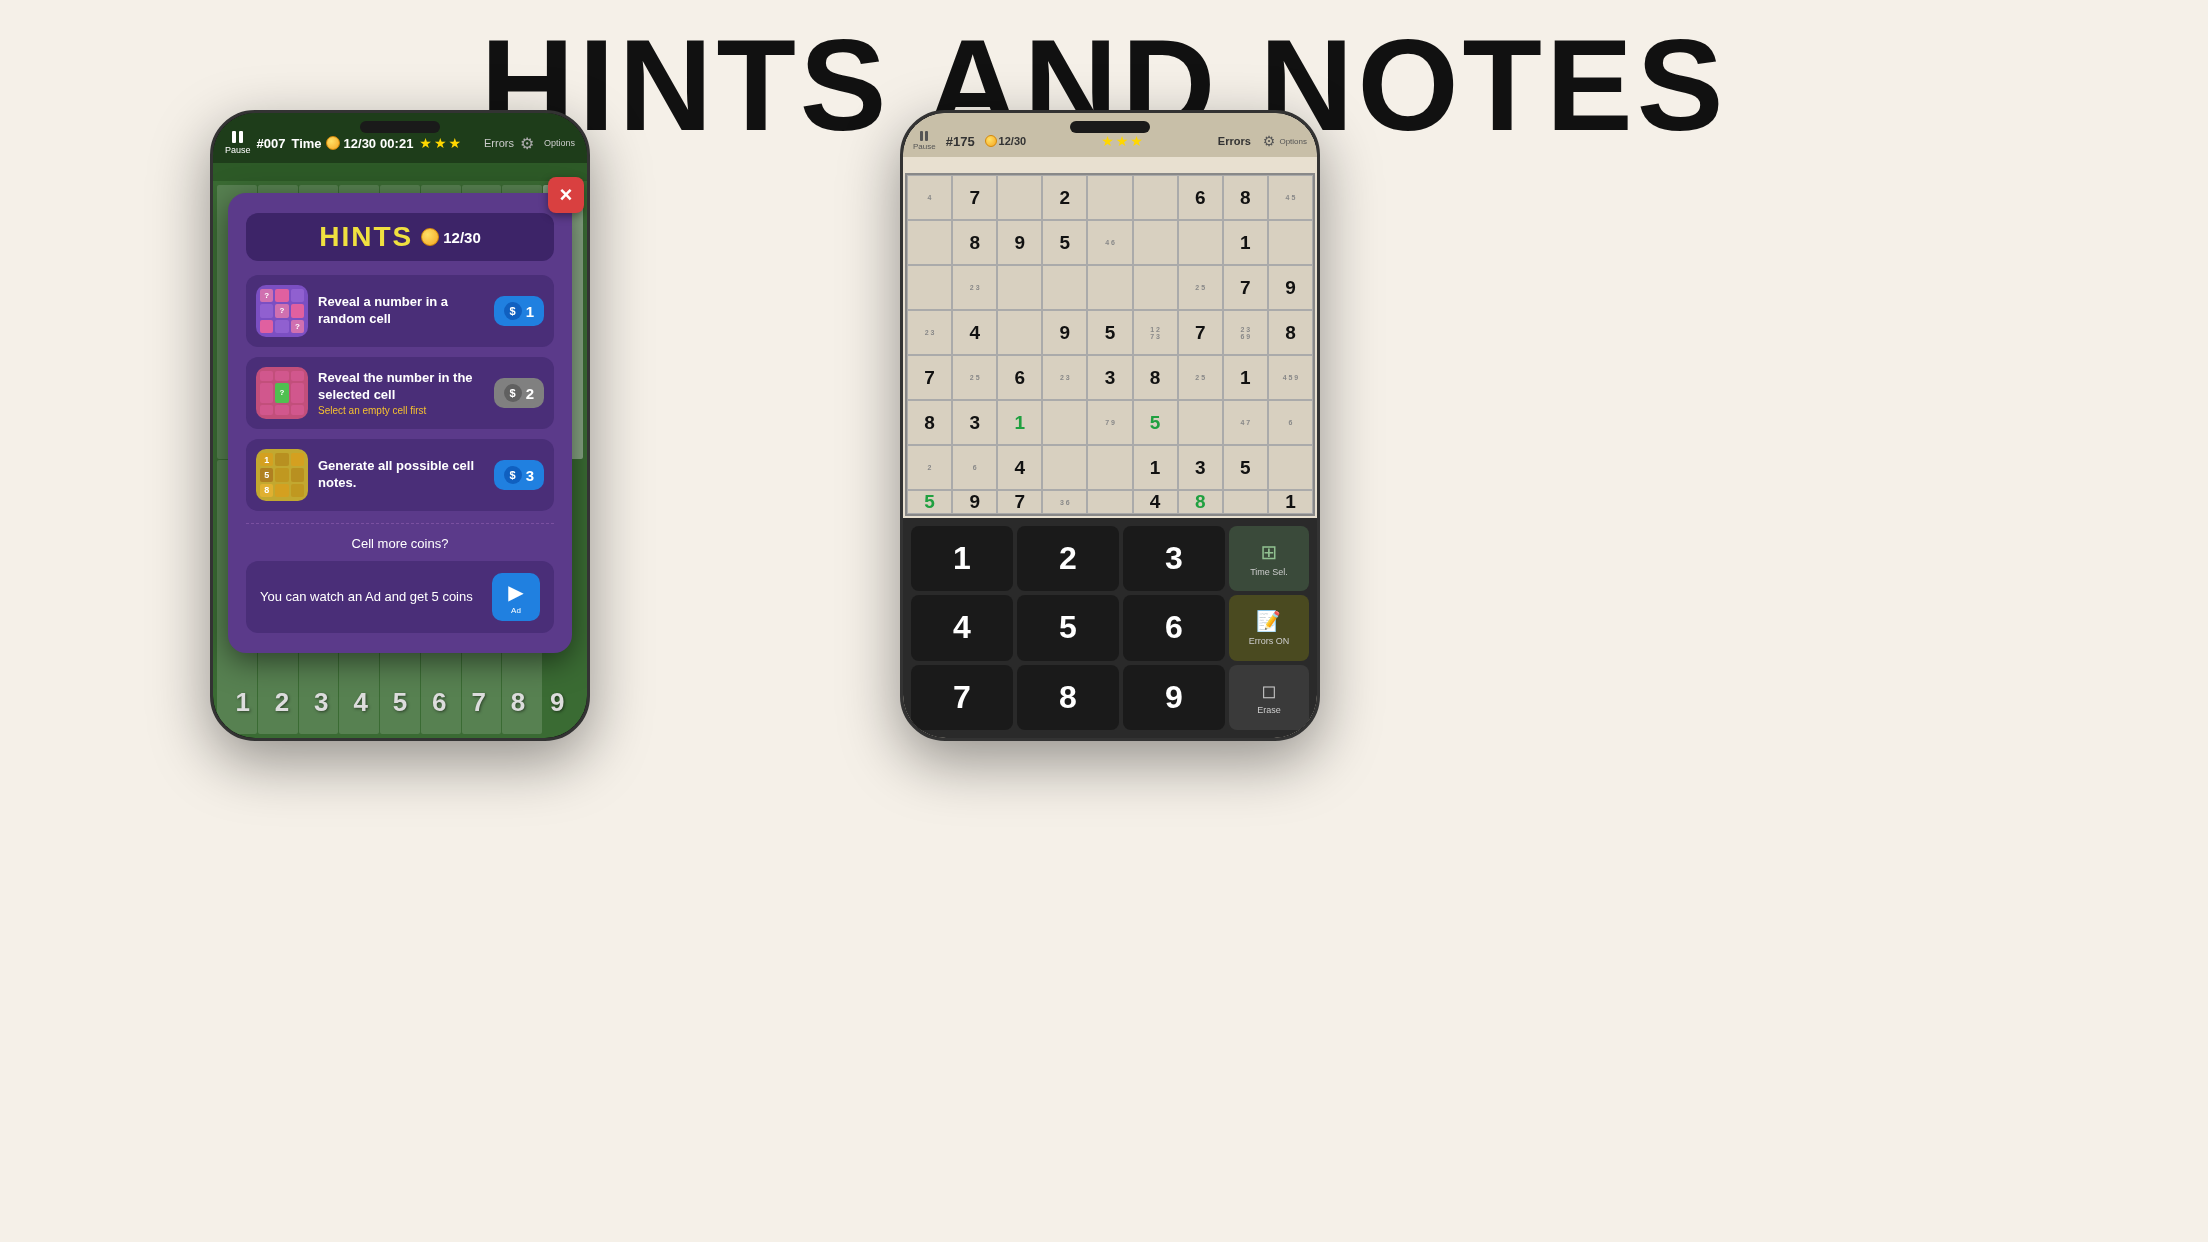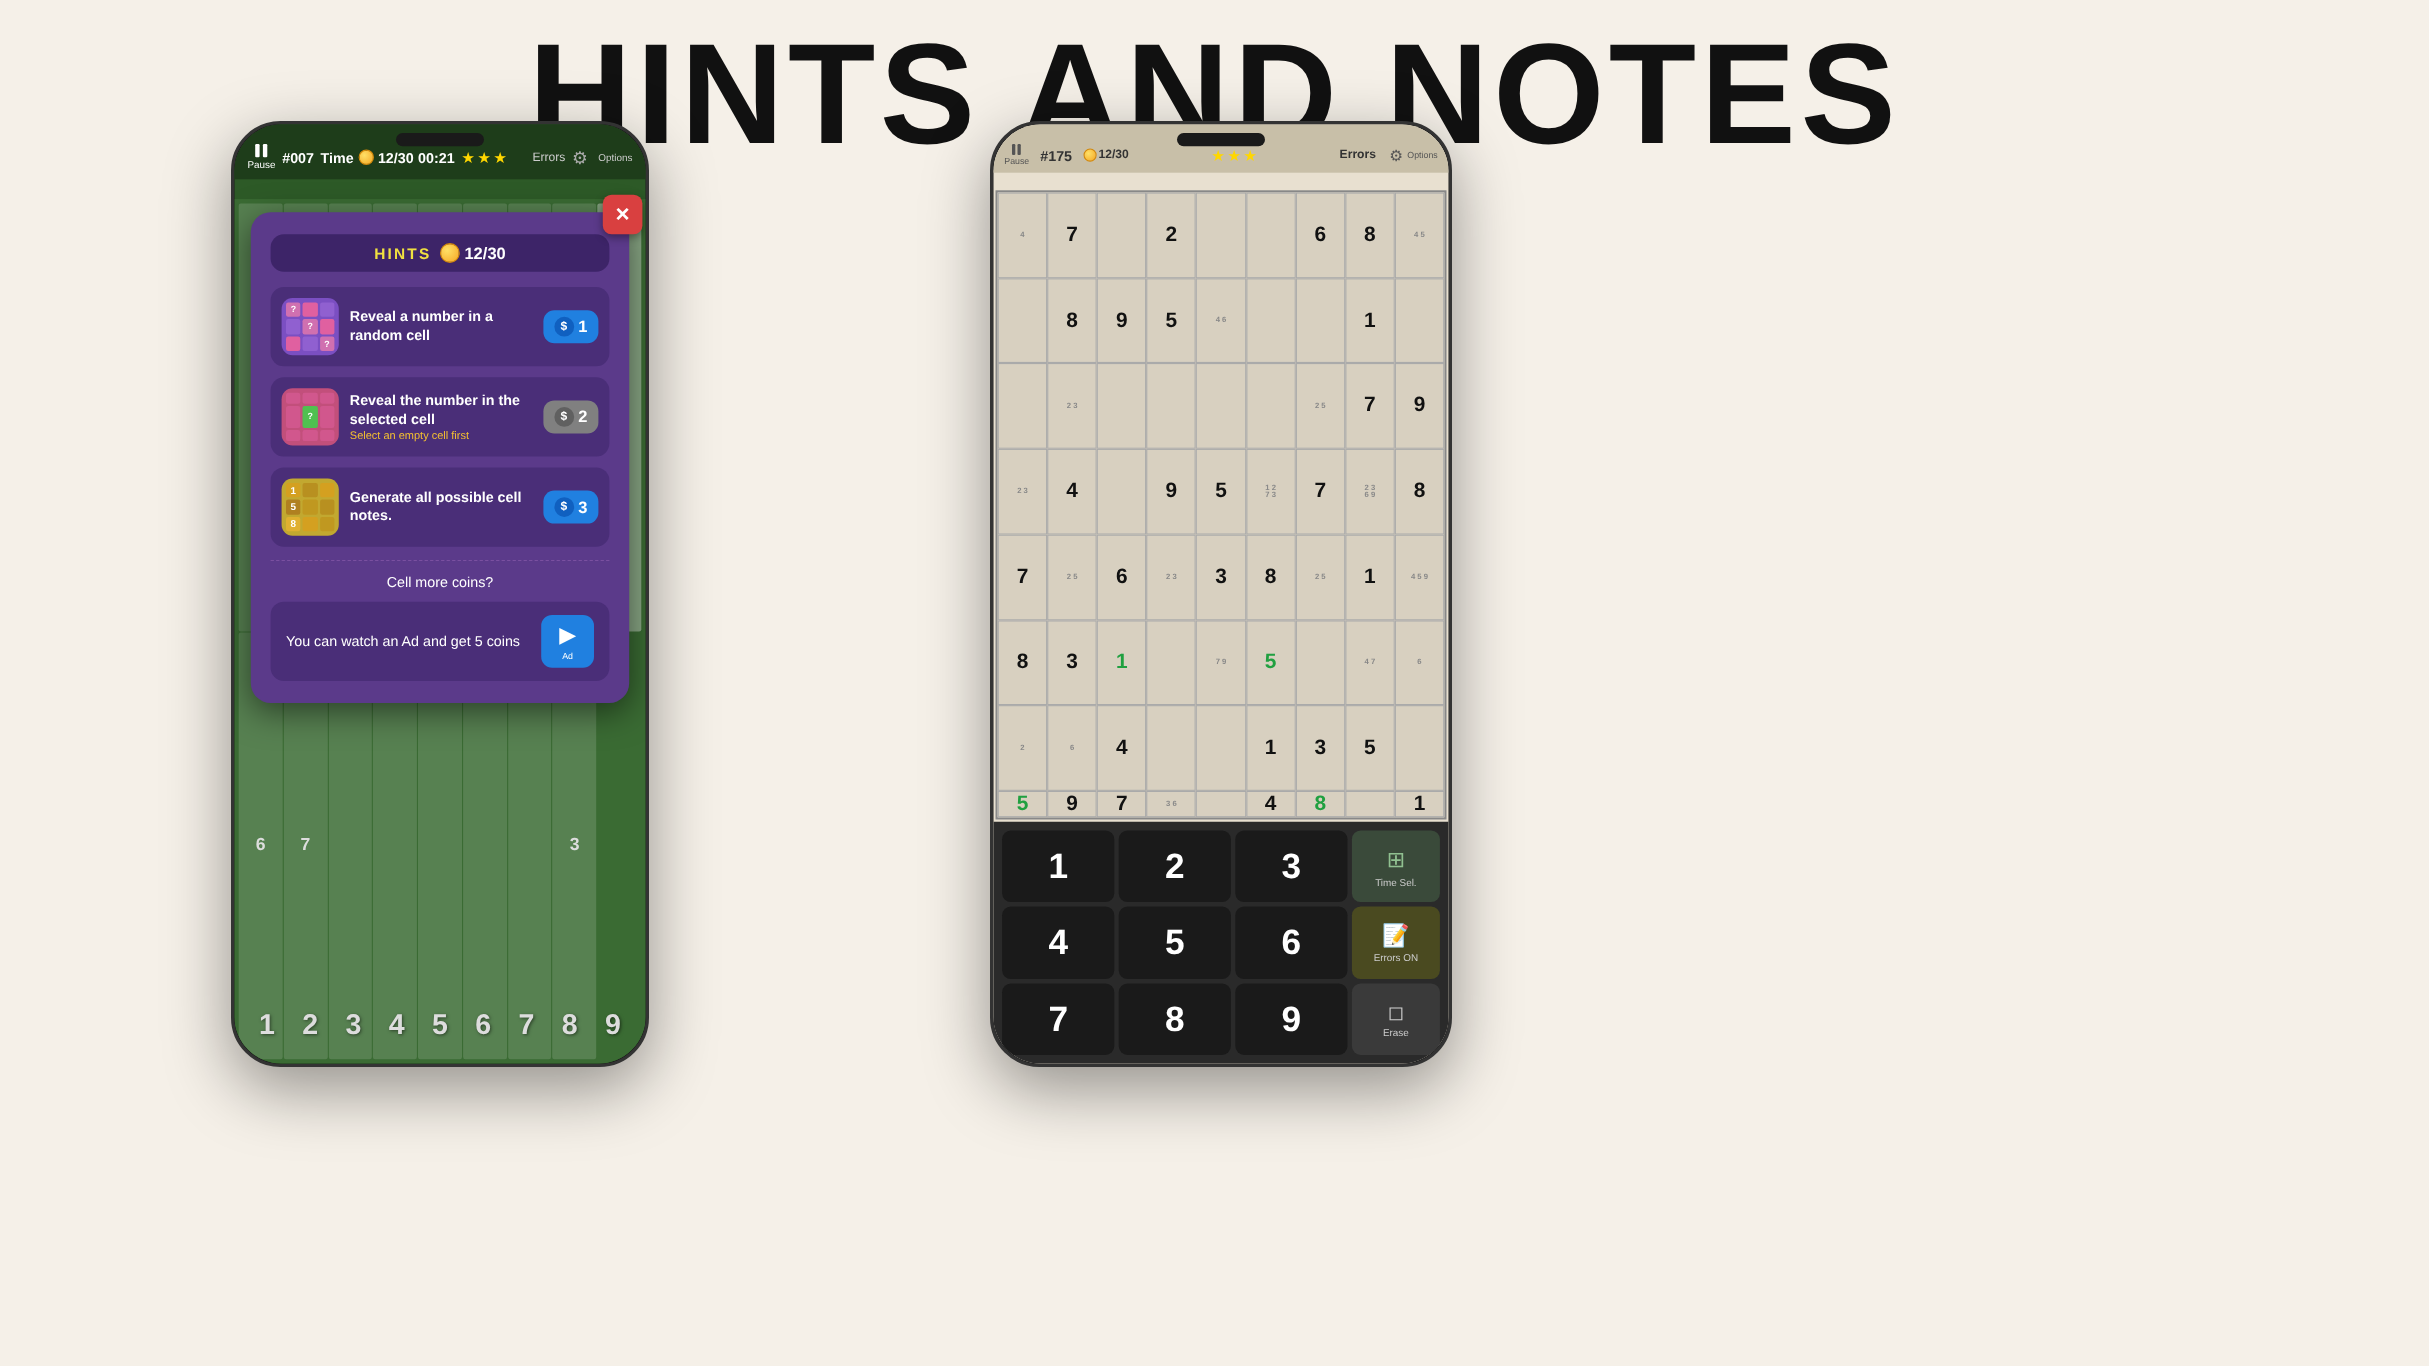--- a/index.html
+++ b/index.html
@@ -25,21 +25,21 @@
       left: 0;
       right: 0;
       text-transform: uppercase;
     }
 
     
     .phone {
       position: absolute;
       top: 110px;
       width: 380px;
-      height: 860px;
+      height: 631px;
       background: #1a1a1a;
       border-radius: 45px;
       border: 3px solid #333;
       overflow: hidden;
       box-shadow: 0 20px 60px rgba(0,0,0,0.4);
     }
 
     .phone-left {
       left: 210px;
     }
@@ -216,21 +216,21 @@
       align-items: center;
       justify-content: center;
       gap: 8px;
       background: #3d2468;
       border-radius: 12px;
       padding: 8px 16px;
       margin-bottom: 14px;
     }
 
     .hints-title {
-      font-size: 14px;
+      font-size: 28px;
       font-weight: 900;
       color: #f0e040;
       text-transform: uppercase;
       letter-spacing: 2px;
     }
 
     .coin-count {
       display: flex;
       align-items: center;
       gap: 4px;

